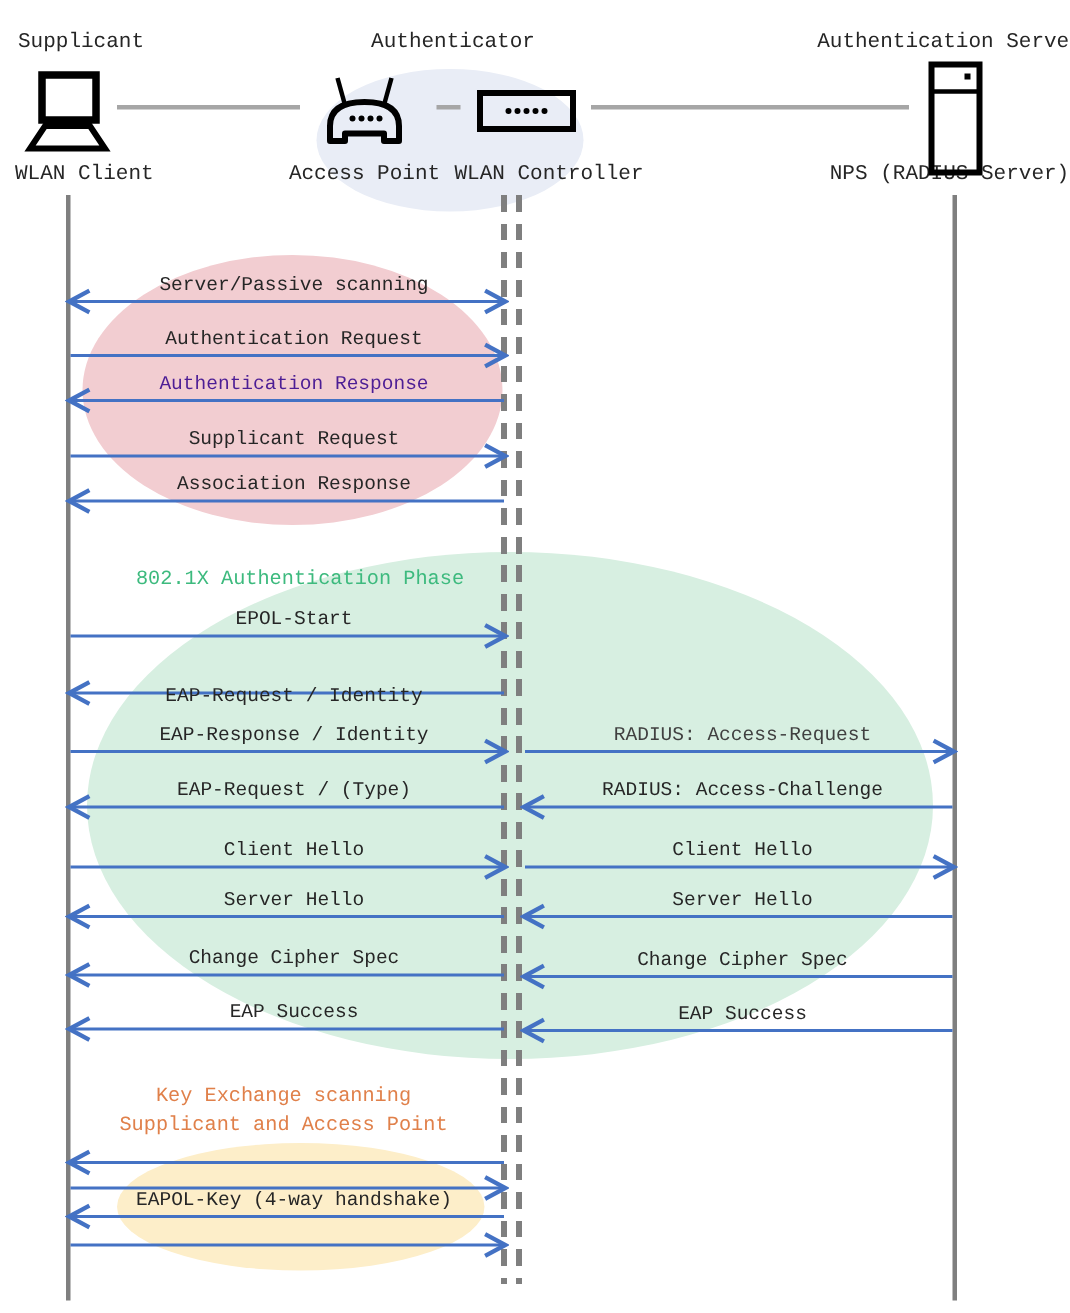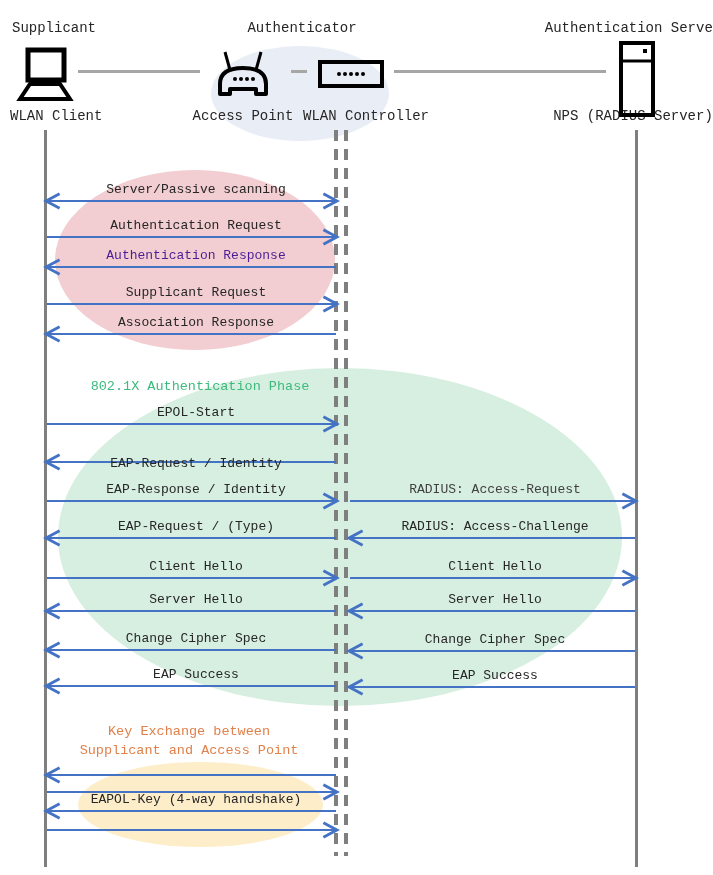--- a/index.html
+++ b/index.html
@@ -73,21 +73,21 @@
   <div class="abs ellipse" style="left: 55px; top: 170px; width: 280px; height: 180px; background: rgb(242, 205, 209);"></div>
   <div class="abs ellipse" style="left: 58px; top: 368px; width: 564px; height: 338px; background: rgb(215, 239, 225);"></div>
   <div class="abs ellipse" style="left: 78px; top: 762px; width: 245px; height: 85px; background: rgb(253, 238, 201);"></div>
 
   <div class="abs lifeline" style="left:44px;top:130px;height:737px;"></div>
   <div class="abs dashed-line" style="left:334px;top:130px;height:726px;"></div>
   <div class="abs dashed-line" style="left:344px;top:130px;height:726px;"></div>
   <div class="abs lifeline" style="left:635px;top:130px;height:737px;"></div>
 
   <div class="abs phase-title ctr" style="left: 200px; top: 377px; color: rgb(61, 186, 126);">802.1X Authentication Phase</div>
-  <div class="abs phase-title ctr" style="left: 189px; top: 722px; color: rgb(224, 128, 74);">Key Exchange between
+  <div class="abs phase-title ctr" style="left: 189px; top: 722px; color: rgb(224, 128, 74);">Key Exchange scanning
 Supplicant and Access Point</div>
 
   <svg id="arrow-layer" width="713" height="875">
     <defs>
       <marker id="ah" viewBox="0 0 10 10" refX="8" refY="5" markerWidth="9" markerHeight="9" orient="auto-start-reverse">
         <path d="M1,1 L8.5,5 L1,9" fill="none" stroke="#4472C4" stroke-width="1.6"></path>
       </marker>
     </defs>
   <line x1="47" x2="336" y1="201" y2="201" stroke="#4472C4" stroke-width="2" marker-end="url(#ah)" marker-start="url(#ah)"></line>
       <line x1="47" x2="336" y1="237" y2="237" stroke="#4472C4" stroke-width="2" marker-end="url(#ah)"></line>

